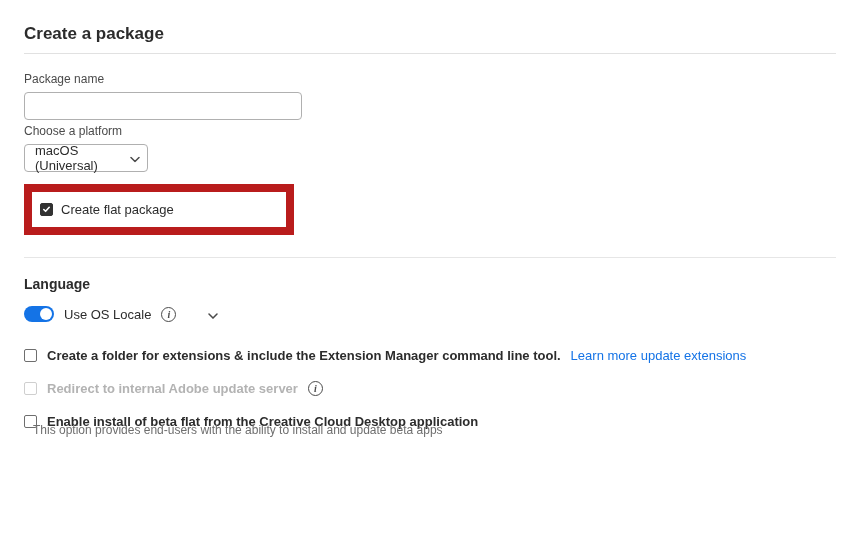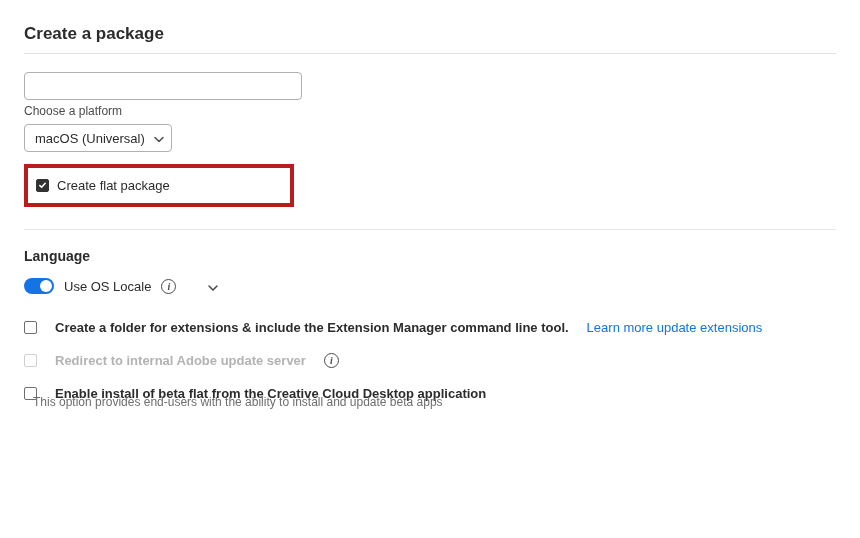--- a/index.html
+++ b/index.html
@@ -35,21 +35,21 @@
       background: #fff;
     }
     .helper-text {
       font-size: 11px;
       color: #6e6e6e;
       margin-top: 4px;
     }
     .section-gap { margin-top: 4px; }
     .select-wrap {
       position: relative;
-      width: 148px;
+      width: 124px;
     }
     .select {
       width: 100%;
       height: 28px;
       border: 1px solid #b0b0b0;
       border-radius: 4px;
       padding: 0 26px 0 10px;
       font-size: 13px;
       background: #fff;
       display: flex;
@@ -57,21 +57,21 @@
       cursor: pointer;
     }
     .select-wrap .chev {
       position: absolute;
       right: 8px;
       top: 50%;
       transform: translateY(-50%);
       pointer-events: none;
     }
     .highlight-box {
-      border: 4px solid #b91c1c;
+      border: 8px solid #b91c1c;
       padding: 10px 8px;
       margin-top: 12px;
       width: 270px;
       display: flex;
       align-items: center;
       gap: 8px;
     }
     .checkbox {
       width: 13px;
       height: 13px;
@@ -146,21 +146,21 @@
       font-style: italic;
       font-family: Georgia, serif;
       font-weight: bold;
       color: #4b4b4b;
       cursor: pointer;
       flex-shrink: 0;
     }
     .mgmt-row {
       display: flex;
       align-items: center;
-      gap: 18px;
+      gap: 10px;
       margin-bottom: 18px;
       text-align: center;
     }
     .mgmt-row .lbl {
       font-size: 13px;
       color: #2c2c2c;
     }
     .mgmt-row .lbl.bold { font-weight: 700; }
     .mgmt-row.disabled .lbl { color: #b3b3b3; }
     .sub-helper {
@@ -173,20 +173,21 @@
       position: relative;
       width: 150px;
     }
   </style>
 </head>
 <body>
 
 <h1 class="page-title">Create a package</h1>
 
 <div>
+  <label class="field-label">Package name</label>
   <input type="text" class="text-input" value="" style="">
 </div>
 
 <div class="section-gap">
   <label class="field-label">Choose a platform</label>
   <div class="select-wrap">
     <div class="select">
         <span>macOS (Universal)</span>
       </div>
     <span class="chev">

